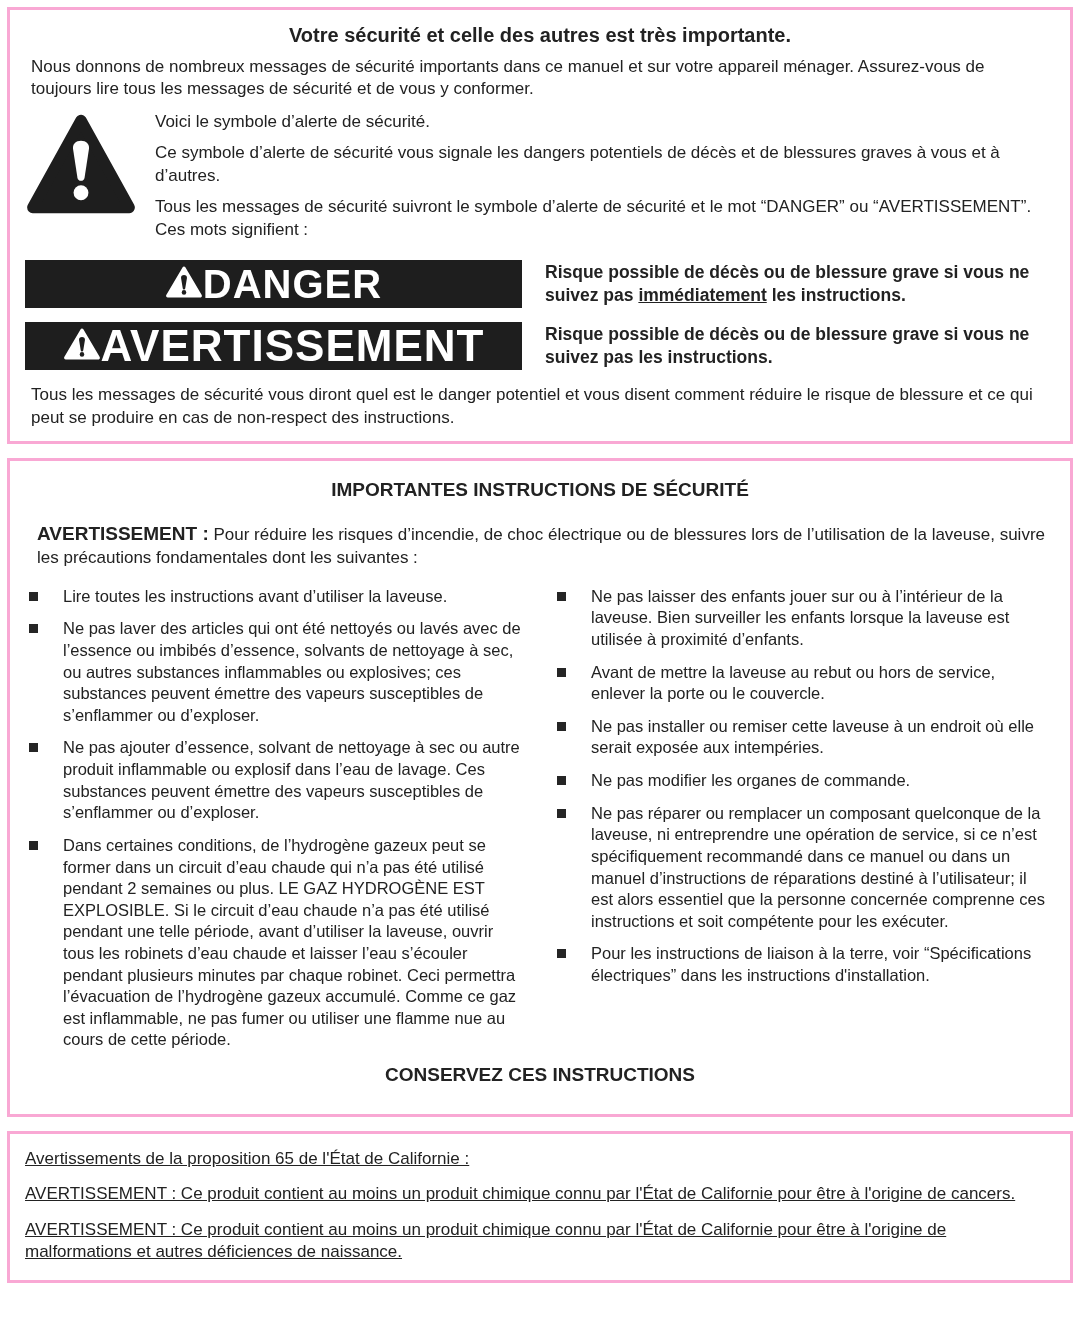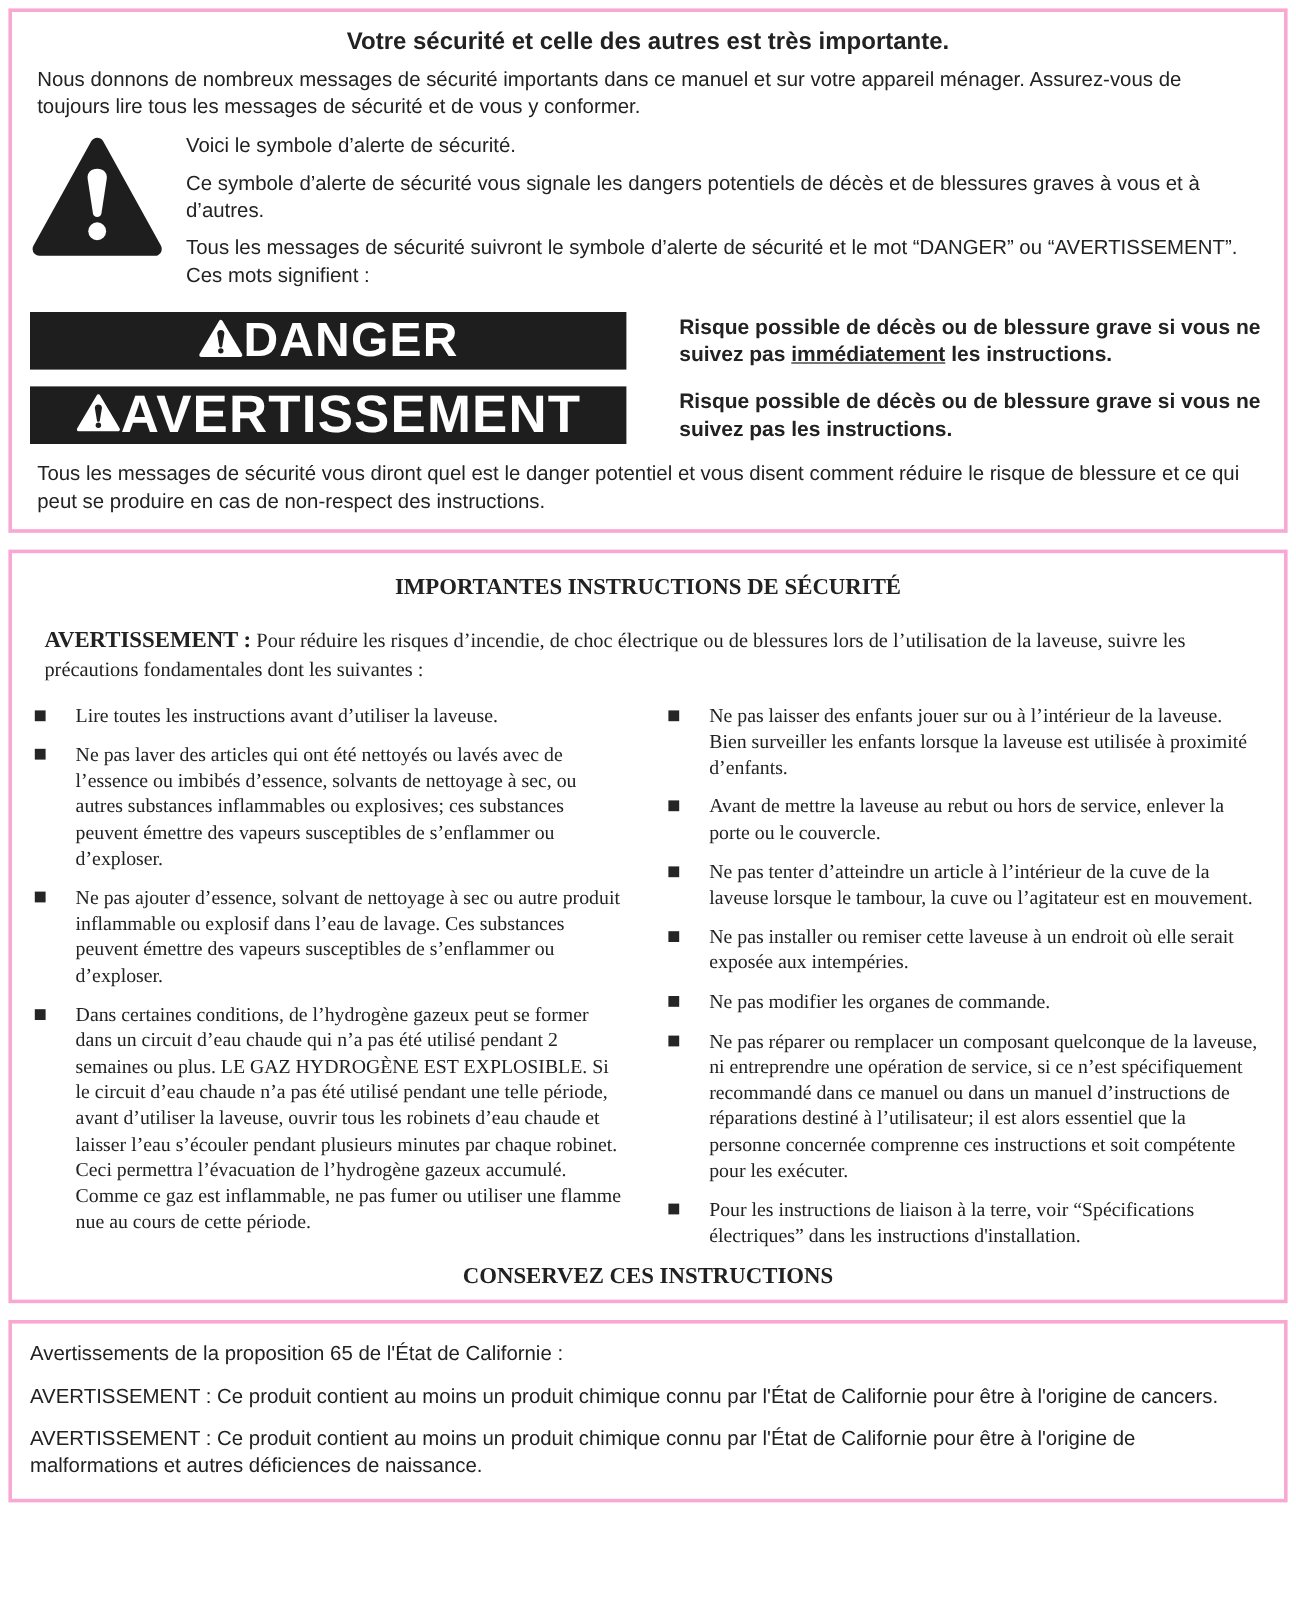--- a/index.html
+++ b/index.html
@@ -43,28 +43,28 @@
     align-items: center;
     justify-content: center;
   }
   .banner-word { font-weight: bold; letter-spacing: 1px; }
   .banner.danger .banner-word { font-size: 40px; }
   .banner.avert  .banner-word { font-size: 44px; }
   .banner-desc {
     font-weight: bold;
     font-size: 17.5px;
     line-height: 1.32;
-    margin-left: 44px;
+    margin-left: 23px;
     width: 512px;
   }
   .u { text-decoration: underline; }
   .s1-footer { margin: 2px 2px 4px 6px; }
 
   
-  .s2 { padding-bottom: 0; font-family: Liberation Serif, serif; }
+  .s2 { padding-bottom: 20px; }
   .s2-title {
     text-align: center;
     font-size: 19px;
     font-weight: bold;
     margin: 8px 0 20px 0;
   }
   .s2-warn { margin: 0 8px 16px 12px; font-size: 17px; line-height: 1.35; }
   .warn-label { font-weight: bold; font-size: 19px; }
   .cols { display: flex; gap: 34px; margin: 0 4px; }
   .col { flex: 1 1 0; }
@@ -83,21 +83,21 @@
     margin-top: 6px;
   }
   .save-line {
     text-align: center;
     font-size: 19px;
     font-weight: bold;
     margin: 2px 0 8px 0;
   }
 
   
-  .s3 { padding: 14px 15px 10px 15px; margin-bottom: 0; }
+  .s3 { padding: 14px 15px 10px 15px; margin-bottom: 0; text-decoration: underline; }
   .s3 p { margin-bottom: 13px; }
   .s3 p:last-child { margin-bottom: 6px; }
 </style>
 </head>
 <body>
 
 <div class="page">
 
   <div class="box">
     <h1 class="s1-title">Votre sécurité et celle des autres est très importante.</h1>
@@ -179,24 +179,20 @@
           <li>
               <span class="sq"></span>
               <span>Ne pas laisser des enfants jouer sur ou à l’intérieur de la laveuse. Bien surveiller les enfants lorsque la laveuse est utilisée à proximité d’enfants.</span>
             </li>
           <li>
               <span class="sq"></span>
               <span>Avant de mettre la laveuse au rebut ou hors de service, enlever la porte ou le couvercle.</span>
             </li>
           <li>
               <span class="sq"></span>
-              <span>Ne pas tenter d’atteindre un article à l’intérieur de la cuve de la laveuse lorsque le tambour, la cuve ou l’agitateur est en mouvement.</span>
-            </li>
-          <li>
-              <span class="sq"></span>
               <span>Ne pas installer ou remiser cette laveuse à un endroit où elle serait exposée aux intempéries.</span>
             </li>
           <li>
               <span class="sq"></span>
               <span>Ne pas modifier les organes de commande.</span>
             </li>
           <li>
               <span class="sq"></span>
               <span>Ne pas réparer ou remplacer un composant quelconque de la laveuse, ni entreprendre une opération de service, si ce n’est spécifiquement recommandé dans ce manuel ou dans un manuel d’instructions de réparations destiné à l’utilisateur; il est alors essentiel que la personne concernée comprenne ces instructions et soit compétente pour les exécuter.</span>
             </li>

